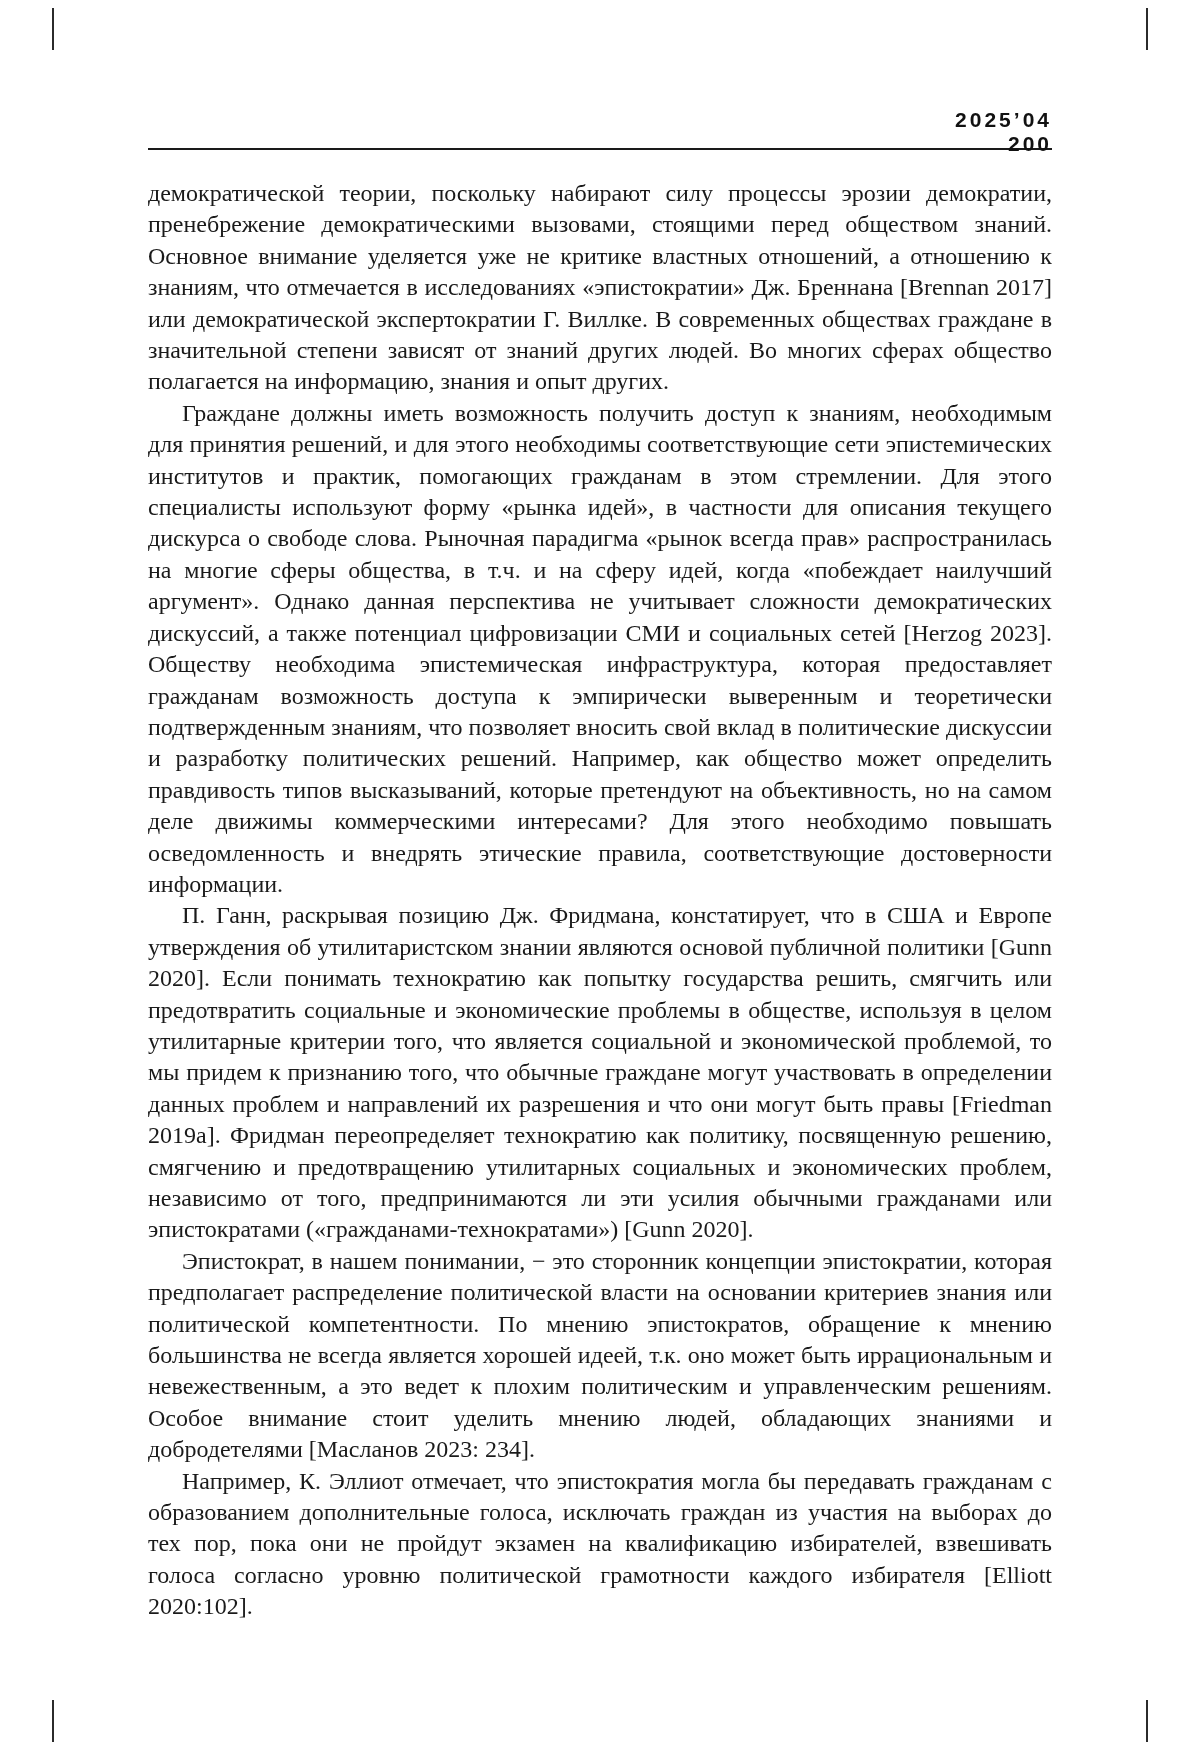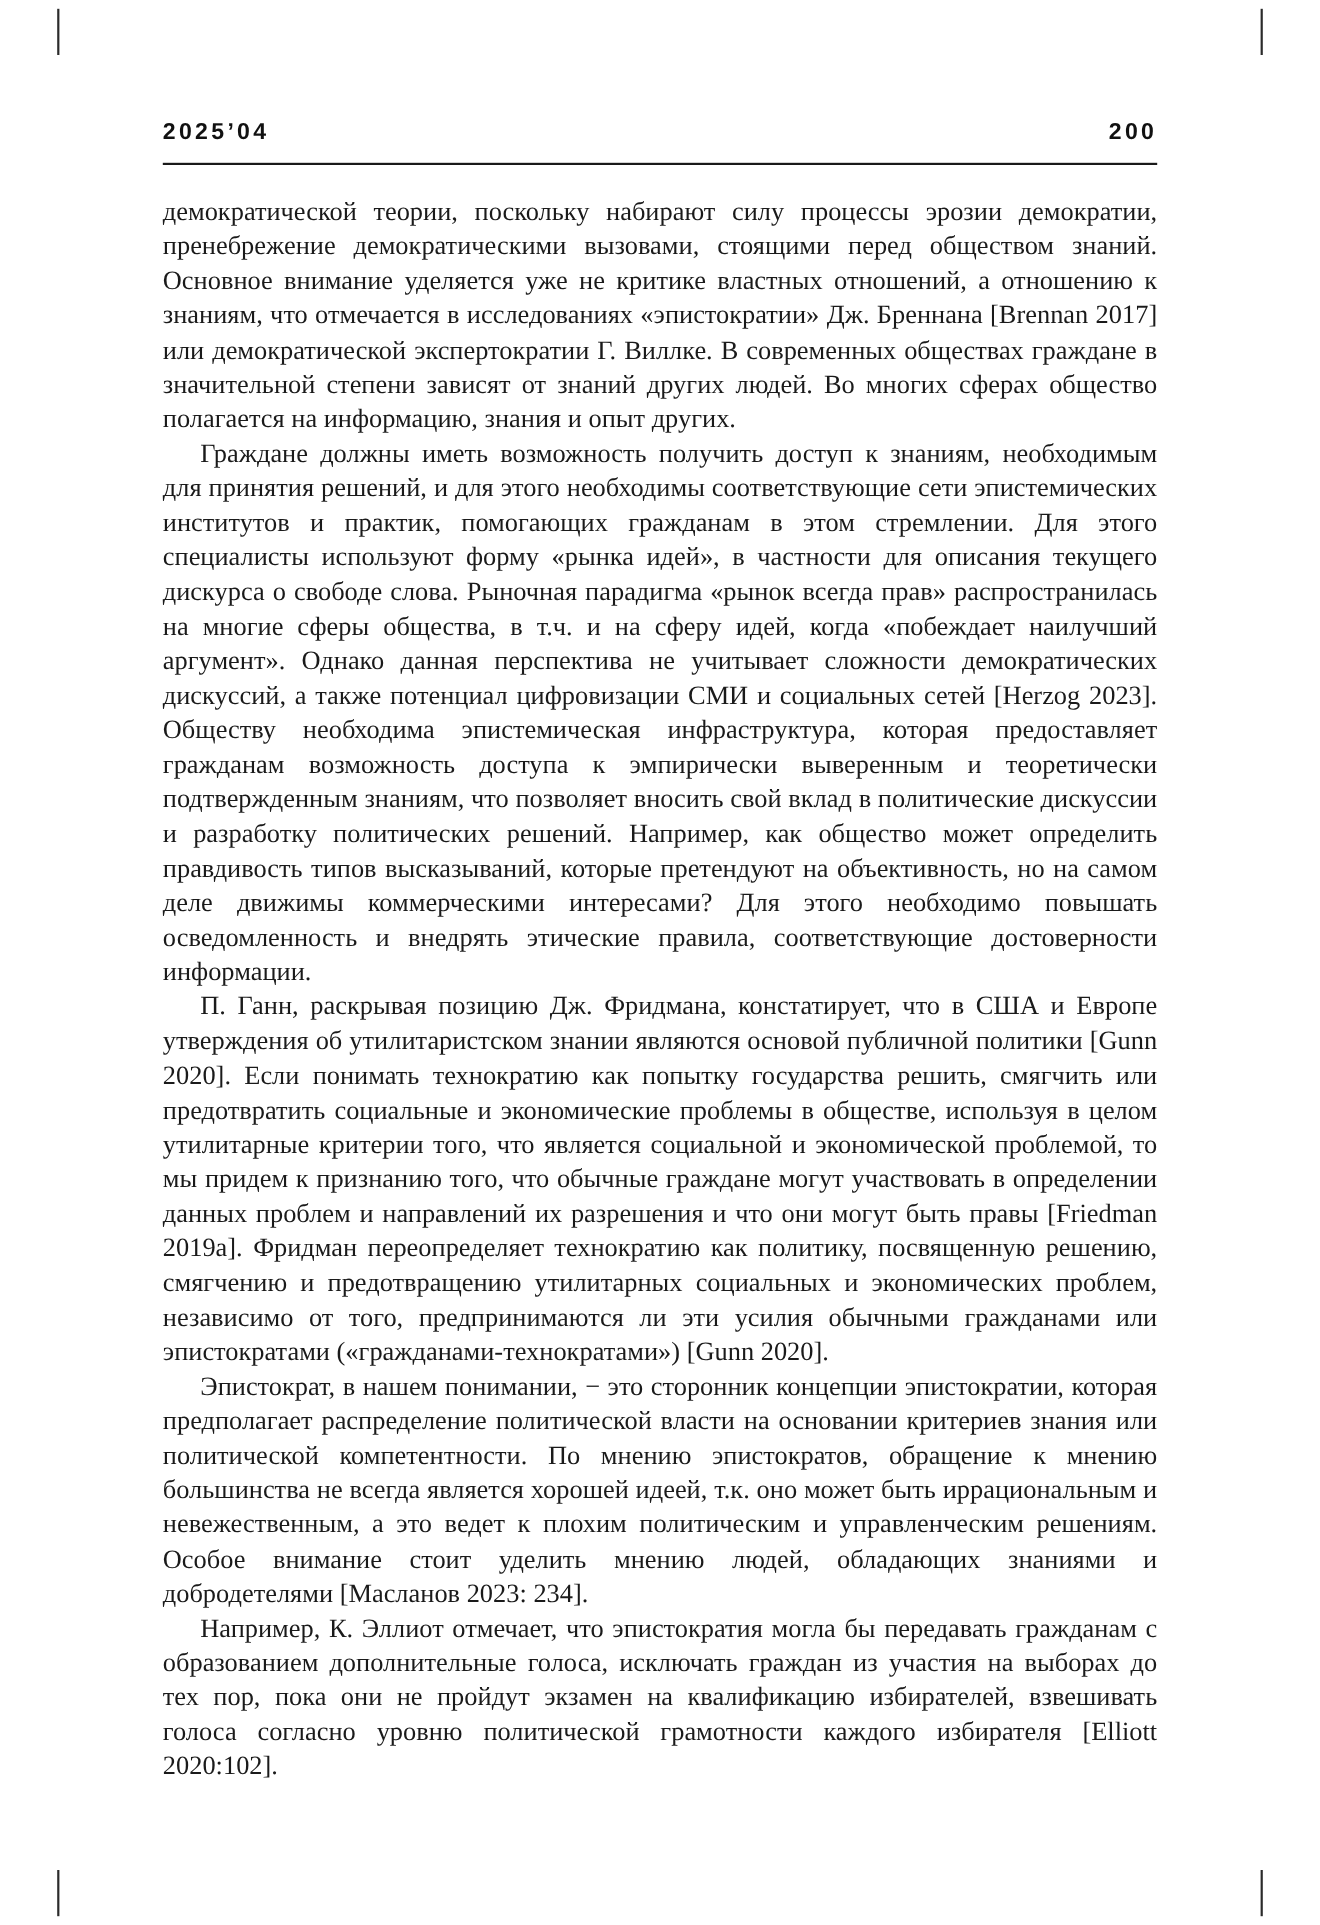--- a/index.html
+++ b/index.html
@@ -35,27 +35,28 @@
     box-sizing: border-box;
     padding: 0 148px;
   }
 
   
   .running-head {
     position: relative;
     margin-top: 108px;
     height: 34px;
     display: flex;
-    align-items: flex-start;
+    align-items: flex-end;
     justify-content: space-between;
     font-family: "Liberation Sans", sans-serif;
     font-size: 21px;
     font-weight: 700;
     letter-spacing: 3px;
     color: #111;
+    flex-direction: column;
   }
   .running-head .issue { white-space: nowrap; }
   .running-head .journal {
     position: absolute;
     left: 0; right: 0;
     text-align: center;
     letter-spacing: 5px;
   }
   .running-head .folio { white-space: nowrap; letter-spacing: 3px; }
 

